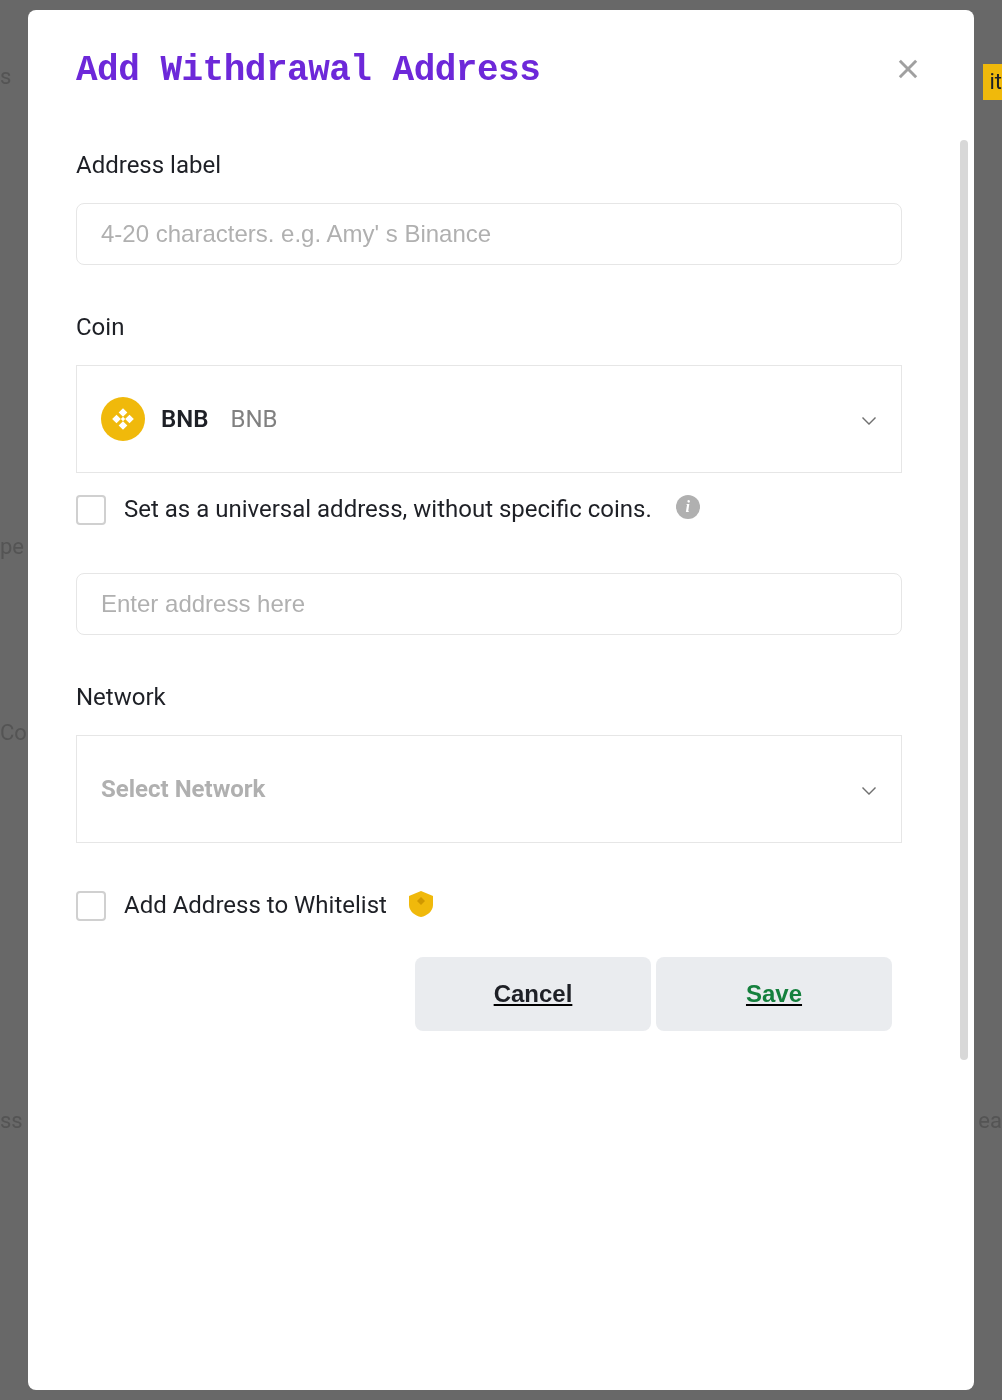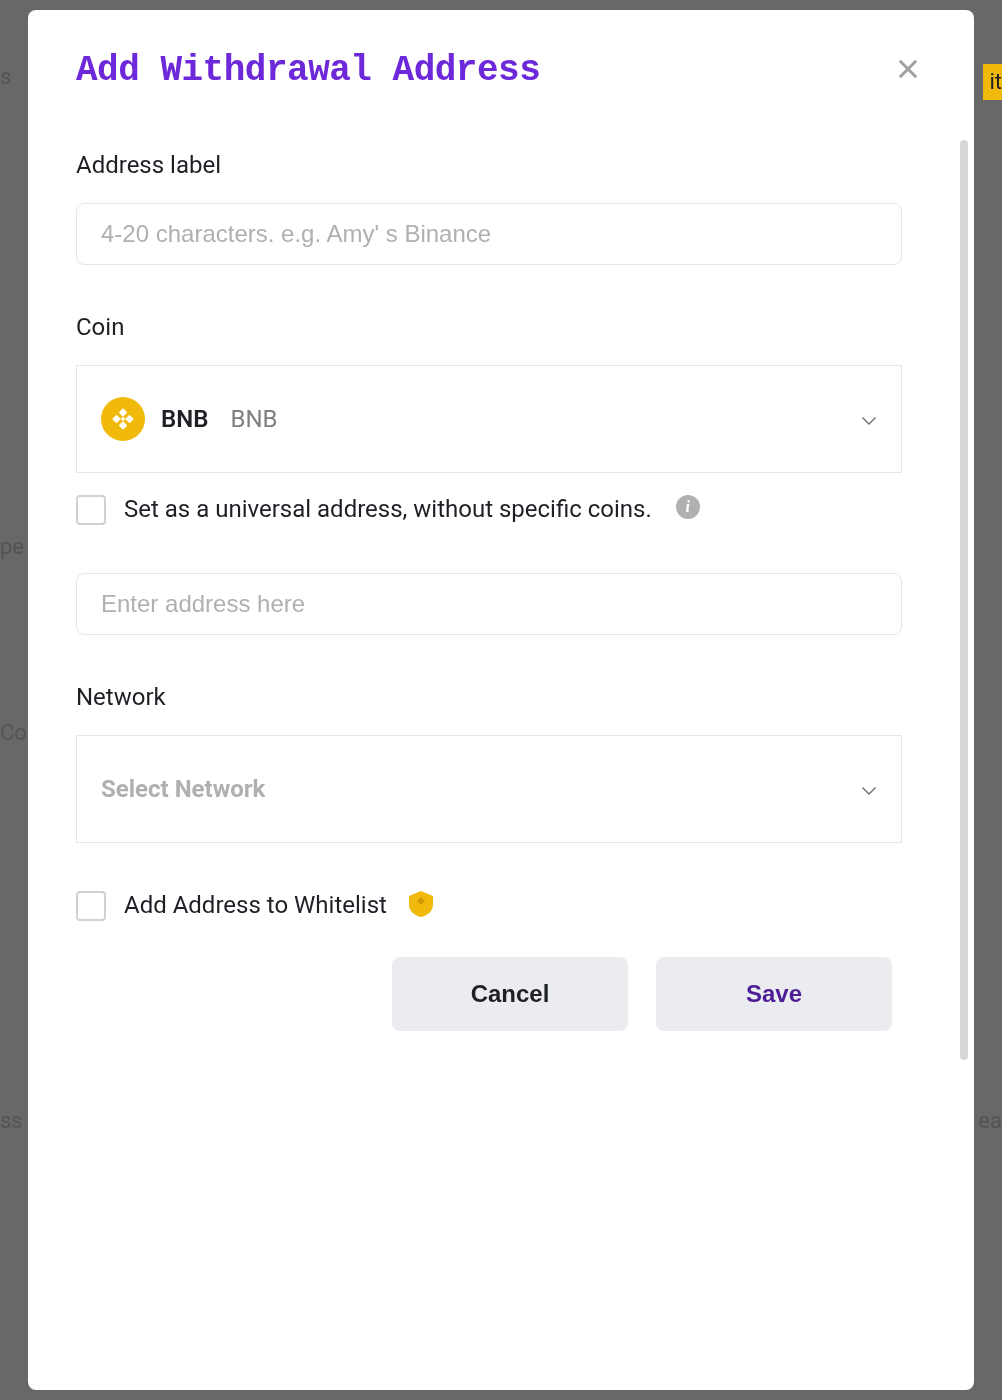--- a/index.html
+++ b/index.html
@@ -186,38 +186,39 @@
       margin-left: 6px;
     }
     .shield-icon {
       width: 24px;
       height: 26px;
       margin-left: 4px;
     }
     .button-row {
       display: flex;
       justify-content: flex-end;
-      gap: 28px;
+      gap: 5px;
       padding-right: 10px;
+      text-decoration: underline;
     }
     .btn {
       min-width: 236px;
       height: 74px;
       border: none;
       border-radius: 8px;
       font-size: 24px;
       font-weight: 600;
       cursor: pointer;
       background: #eaecef;
     }
     .btn.cancel {
       color: #1e2026;
     }
     .btn.save {
-      color: #4c1d95;
+      color: #15803d;
     }
     .bg-text {
       position: absolute;
       color: #545454;
       font-size: 22px;
     }
   </style>
 </head>
 <body>
 

